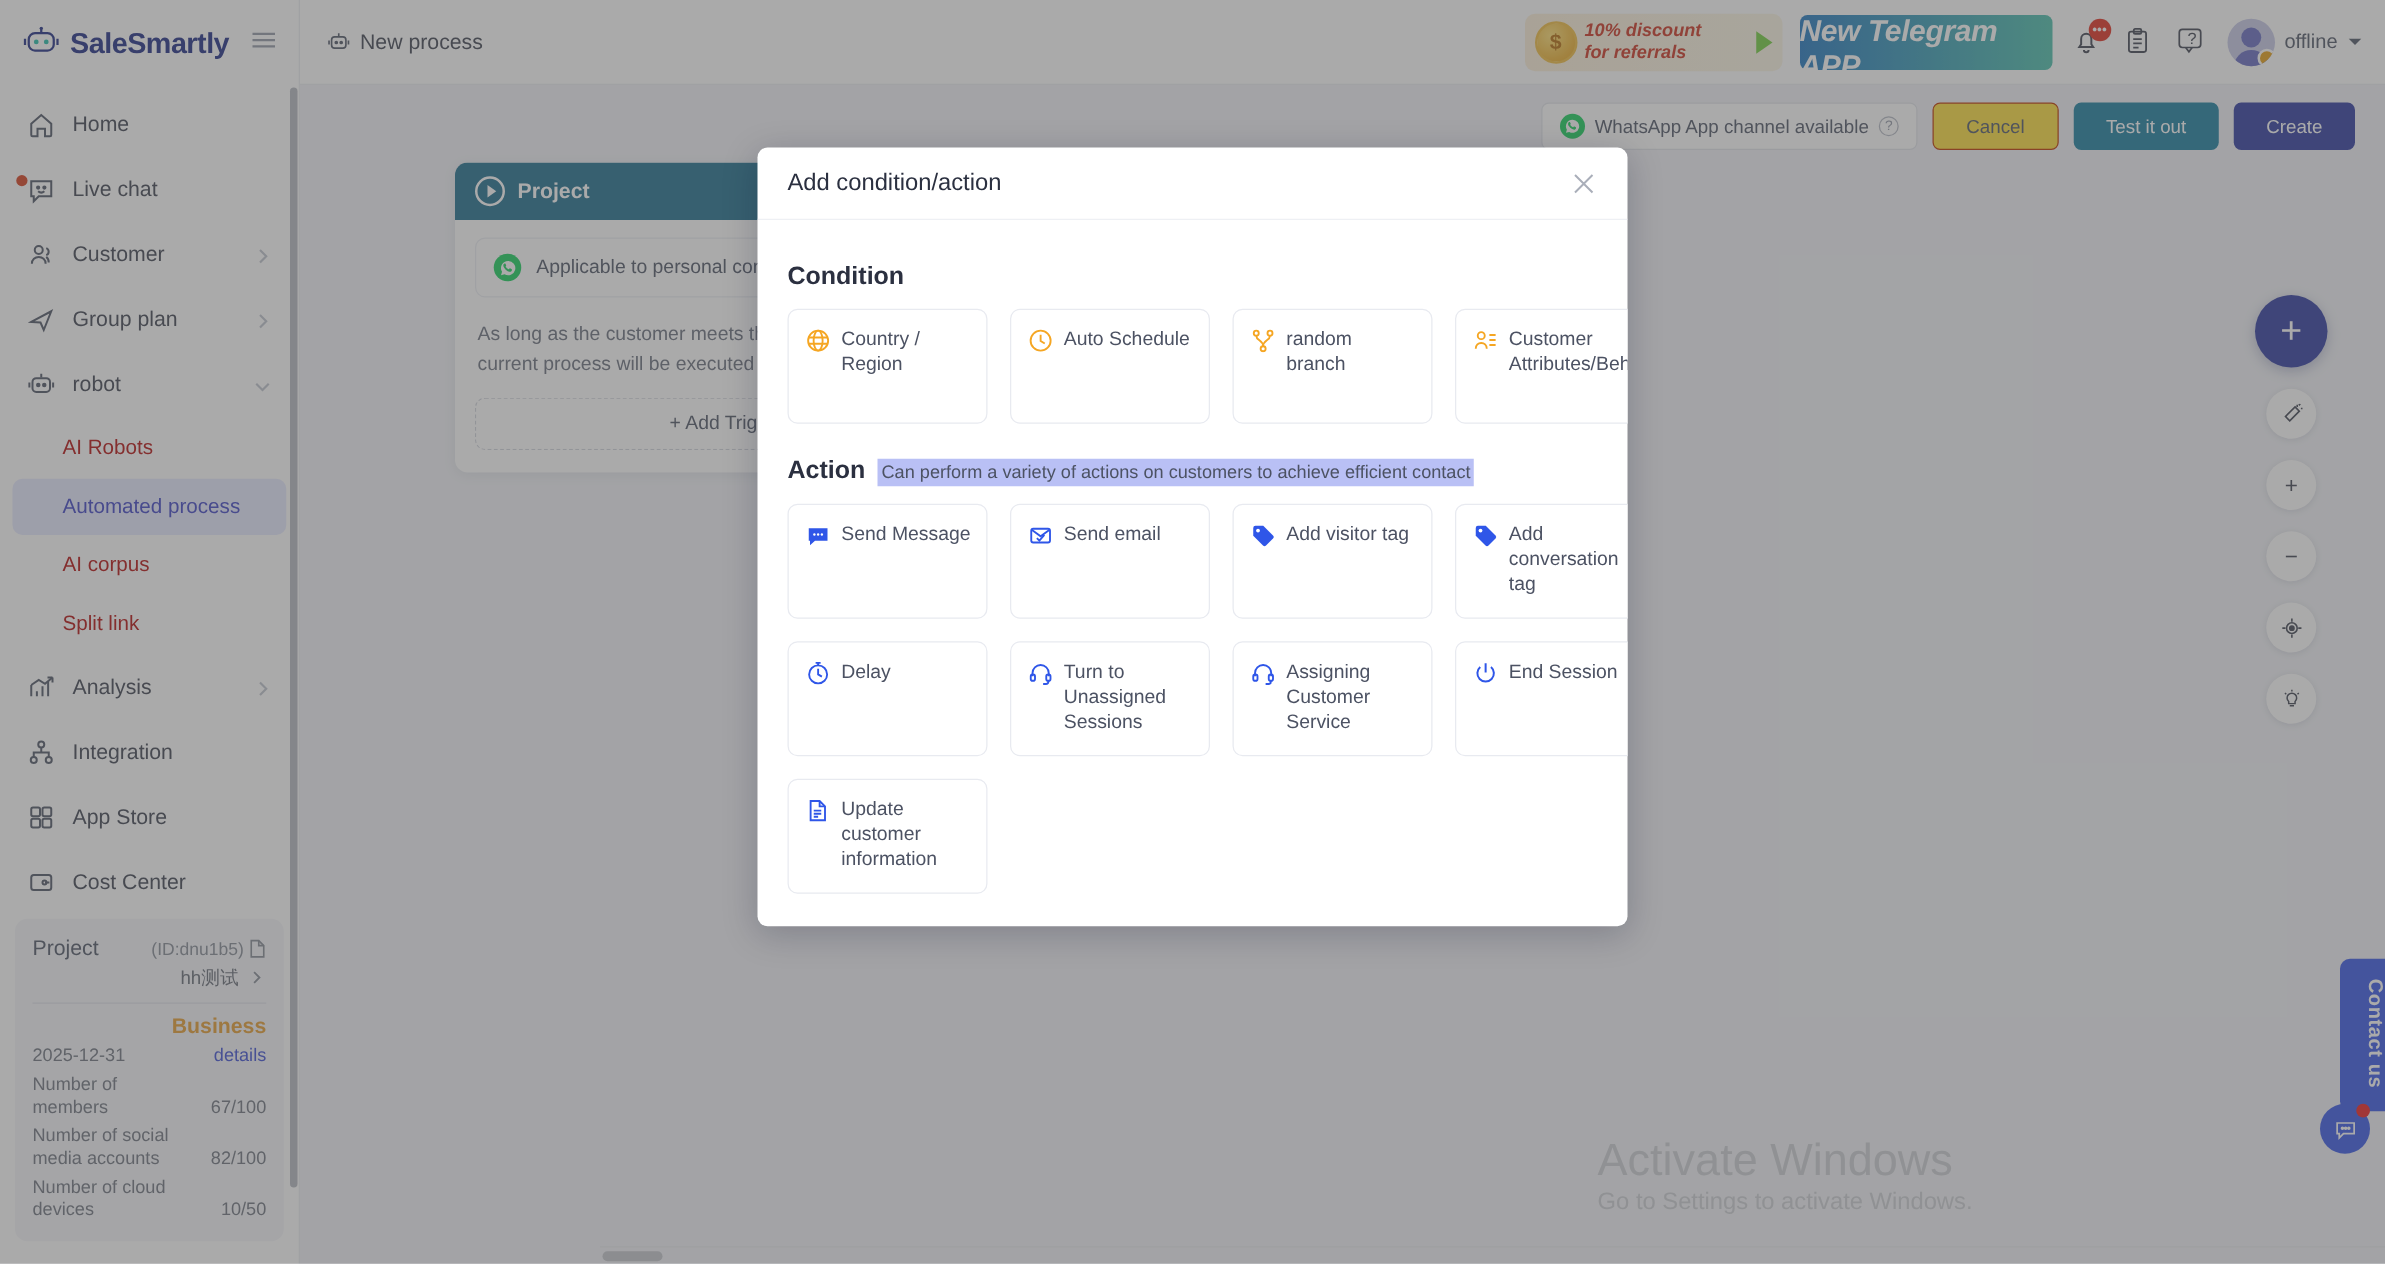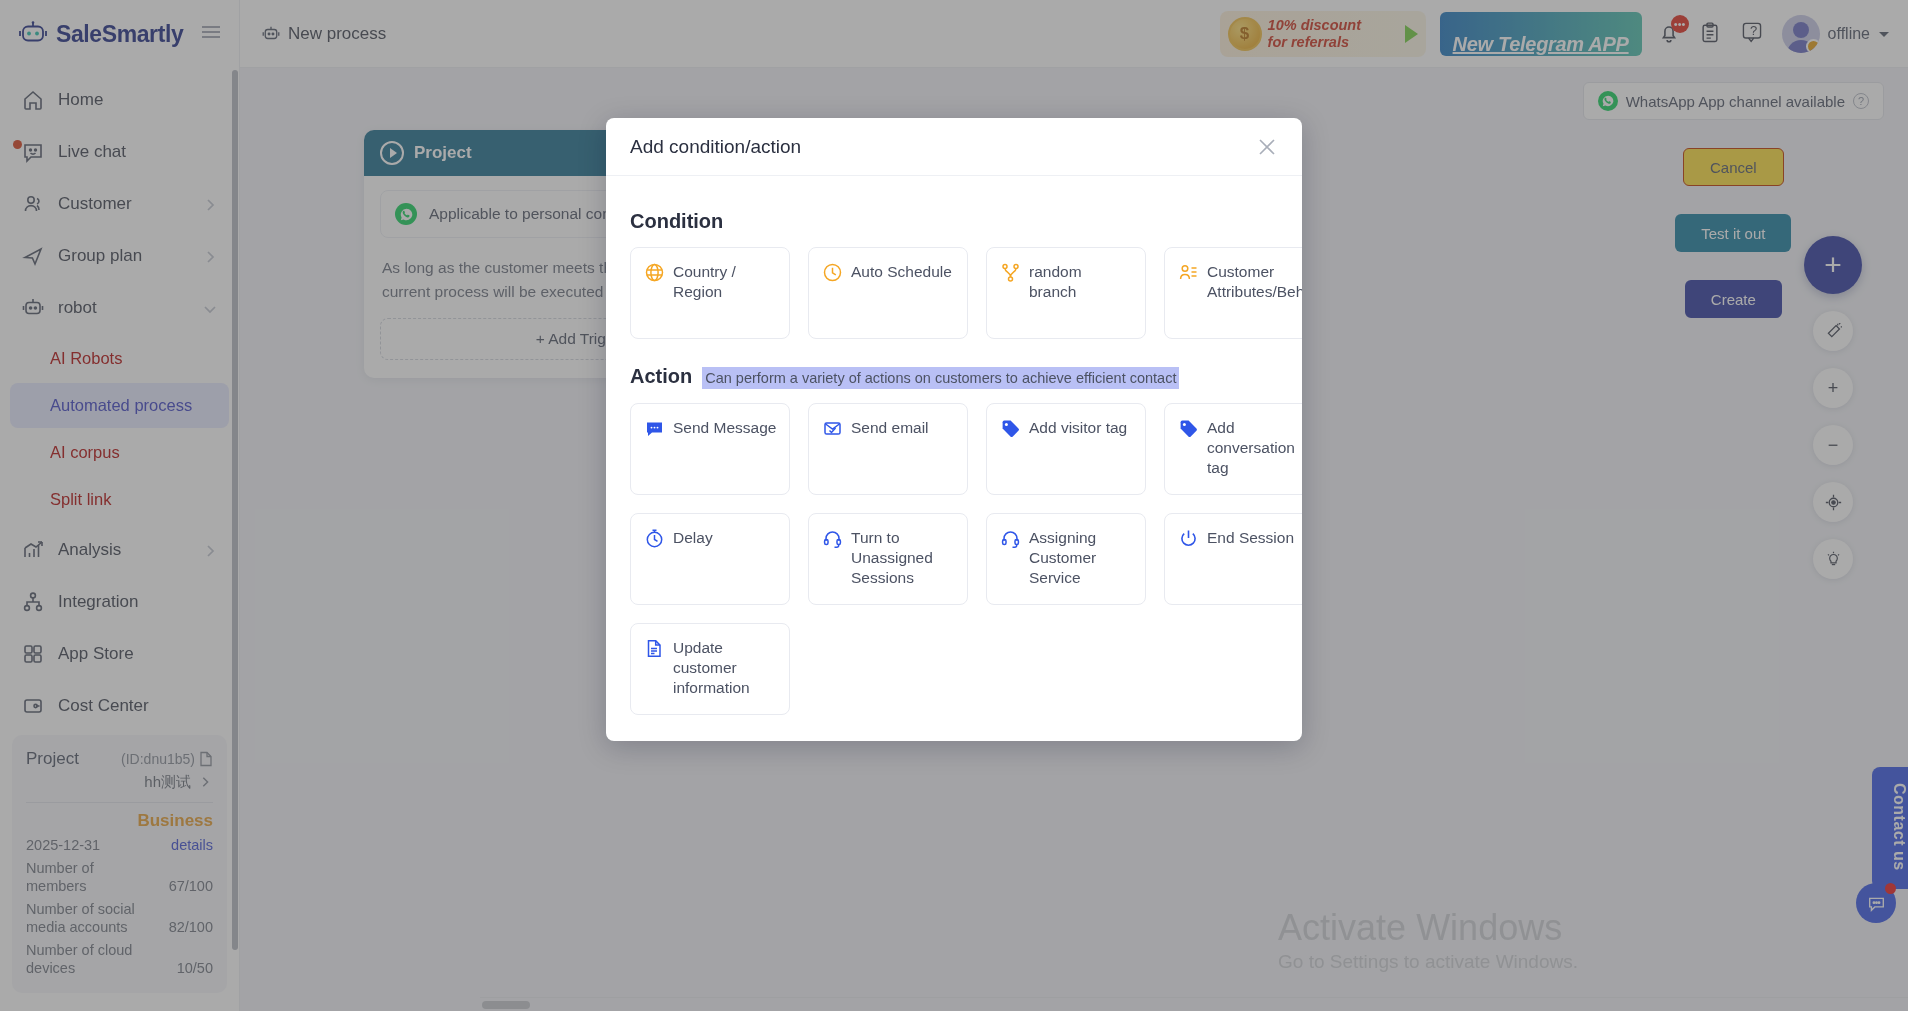--- a/index.html
+++ b/index.html
@@ -95,24 +95,23 @@
   .promo-txt { font-size: 14.5px; font-weight: bold; font-style: italic; color: #d0402f;
                line-height: 17px; }
   .promo-arrow {
     width:0;height:0;border-left:13px solid #7ad14a;
     border-top:9px solid transparent;border-bottom:9px solid transparent;
     margin-left:auto;
   }
   .tg-badge {
     width: 202px; height: 44px; border-radius: 6px;
     background: linear-gradient(90deg,#2e7fc4,#56c3b0);
-    display:flex; align-items:flex-end; justify-content:center;
-    font-size: 20px; font-weight: bold; font-style: italic; color: #ffffff;
+    display:flex; align-items:flex-start; justify-content:center;
+    font-size: 24px; font-weight: bold; font-style: italic; color: #ffffff;
     letter-spacing:-0.3px;
-    text-decoration:underline;
   }
   .ic-btn { width: 28px; height: 28px; position: relative; color:#4a4f5c; cursor:pointer; }
   .ic-badge {
     position:absolute; right:-5px; top:-5px; width:18px; height:18px;
     background:#e33a2e; border-radius:50%; color:#fff; font-size:11px;
     display:flex; align-items:center; justify-content:center;
   }
   .user {
     display:flex; align-items:center; gap:8px; cursor:pointer;
   }
@@ -128,21 +127,21 @@
                 border-radius:50%; background:#e8a423; border:2px solid #fff; }
   .user-status { font-size: 16px; color: #5a6070; }
 
   
   #canvas {
     position:absolute; left:240px; top:68px; right:0; bottom:0;
     background: #f2f3f7;
   }
   .action-bar {
     position:absolute; right: 24px; top: 14px;
-    display:flex; align-items:center; gap:28px;flex-direction:column;
+    display:flex; align-items:center; gap:12px;
   }
   .wa-pill {
     height: 38px; border:1px solid #e3e5eb; border-radius: 6px; background:#fff;
     display:flex; align-items:center; gap:8px; padding: 0 14px;
     font-size: 15px; color:#5a6070;
   }
   .wa-dot { width:20px;height:20px;border-radius:50%;background:#25d366;
             display:flex;align-items:center;justify-content:center;color:#fff;font-size:12px; }
   .qmark { width:16px;height:16px;border-radius:50%;border:1px solid #b9bdc7;
            font-size:11px;color:#9aa0ad;display:flex;align-items:center;justify-content:center; }

